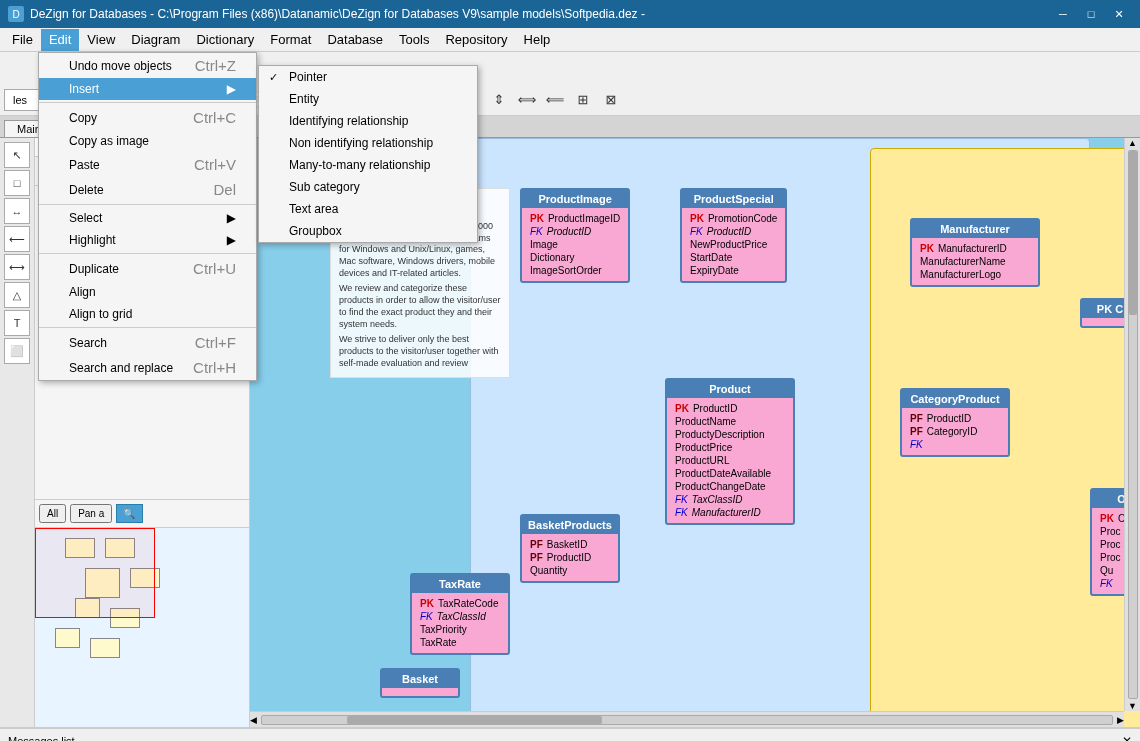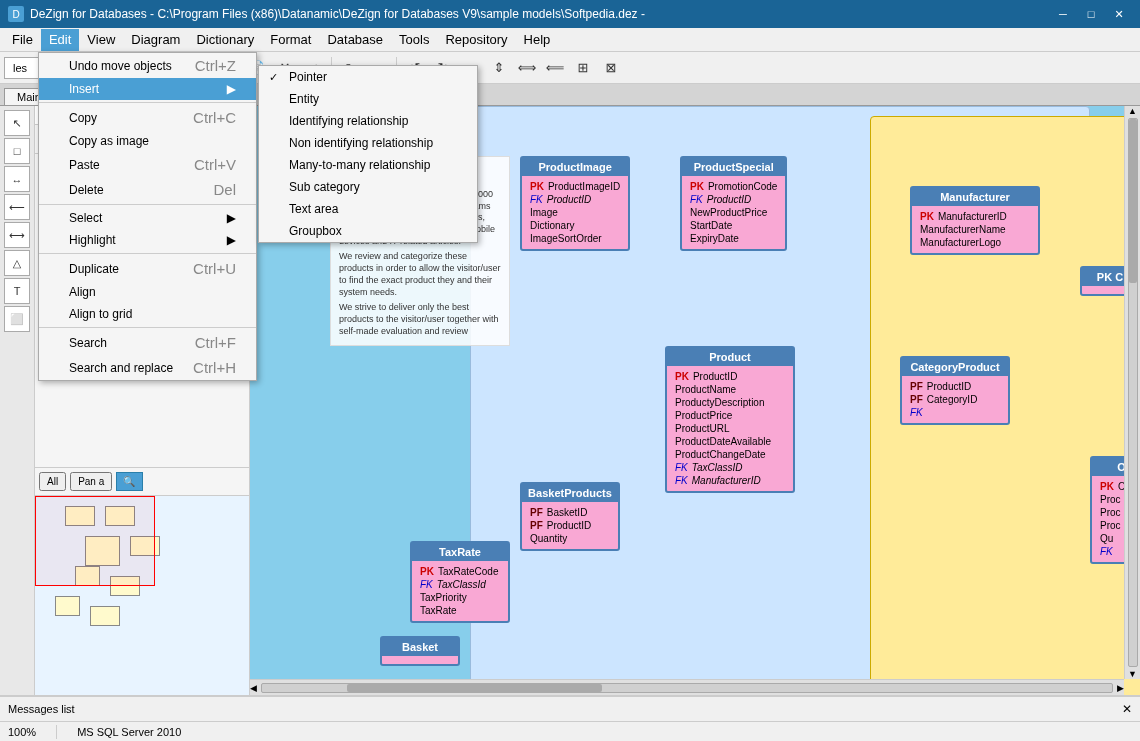--- a/index.html
+++ b/index.html
@@ -42,20 +42,21 @@
 
     
     .toolbar {
       background: #f0f0f0;
       height: 32px;
       display: flex;
       align-items: center;
       border-bottom: 1px solid #ccc;
       padding: 0 4px;
       gap: 2px;
+      margin-top: 32px;
     }
     .toolbar-btn {
       width: 26px; height: 26px;
       background: transparent;
       border: 1px solid transparent;
       cursor: pointer;
       display: flex; align-items: center; justify-content: center;
       font-size: 13px;
       color: #333;
     }

